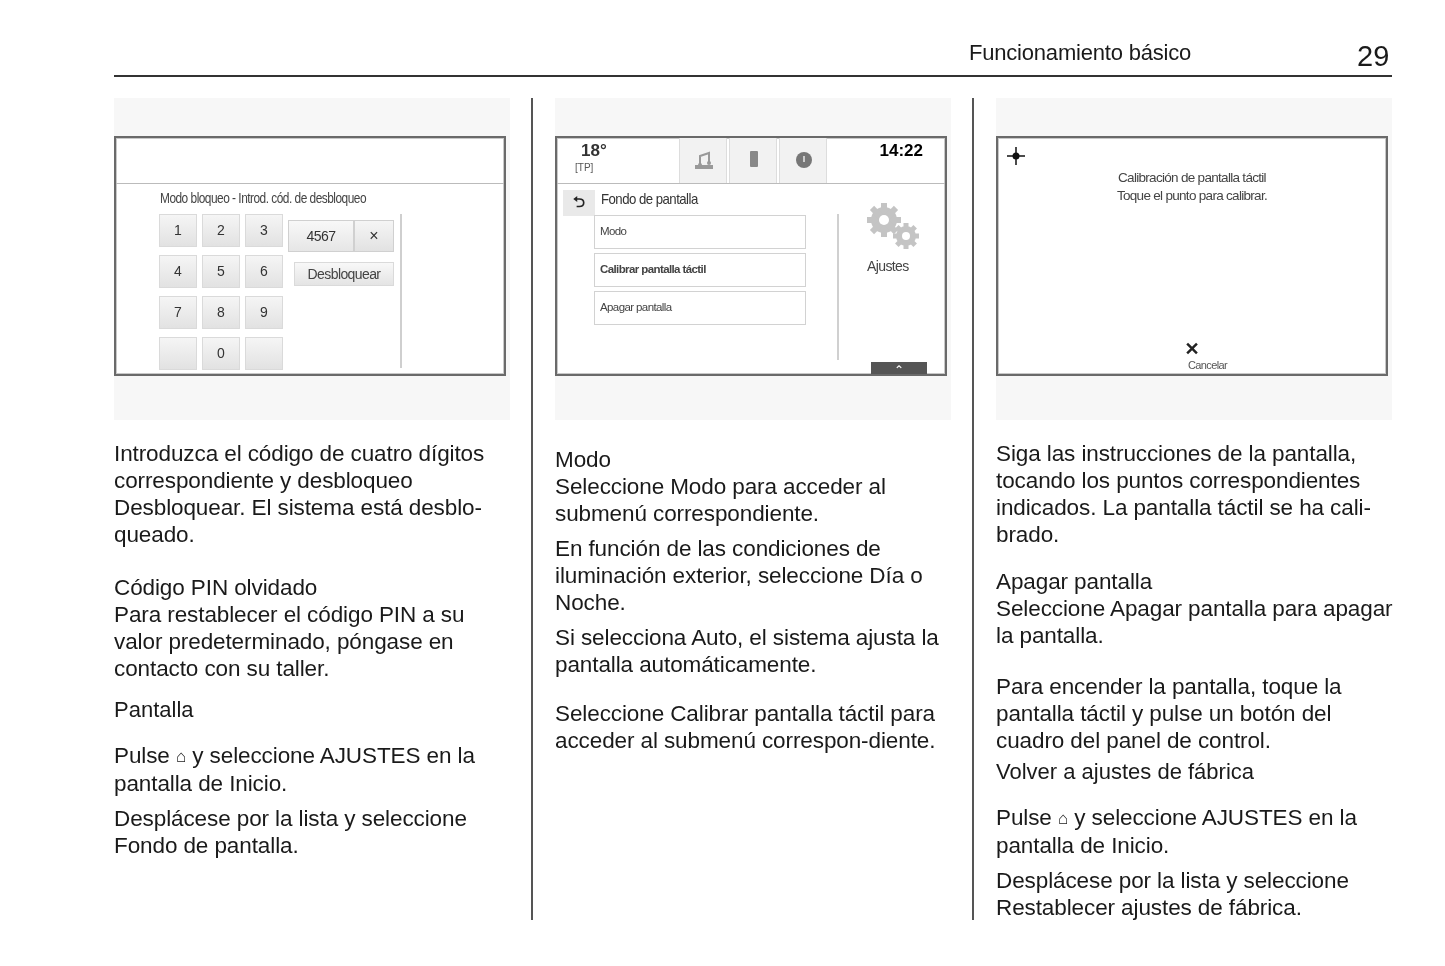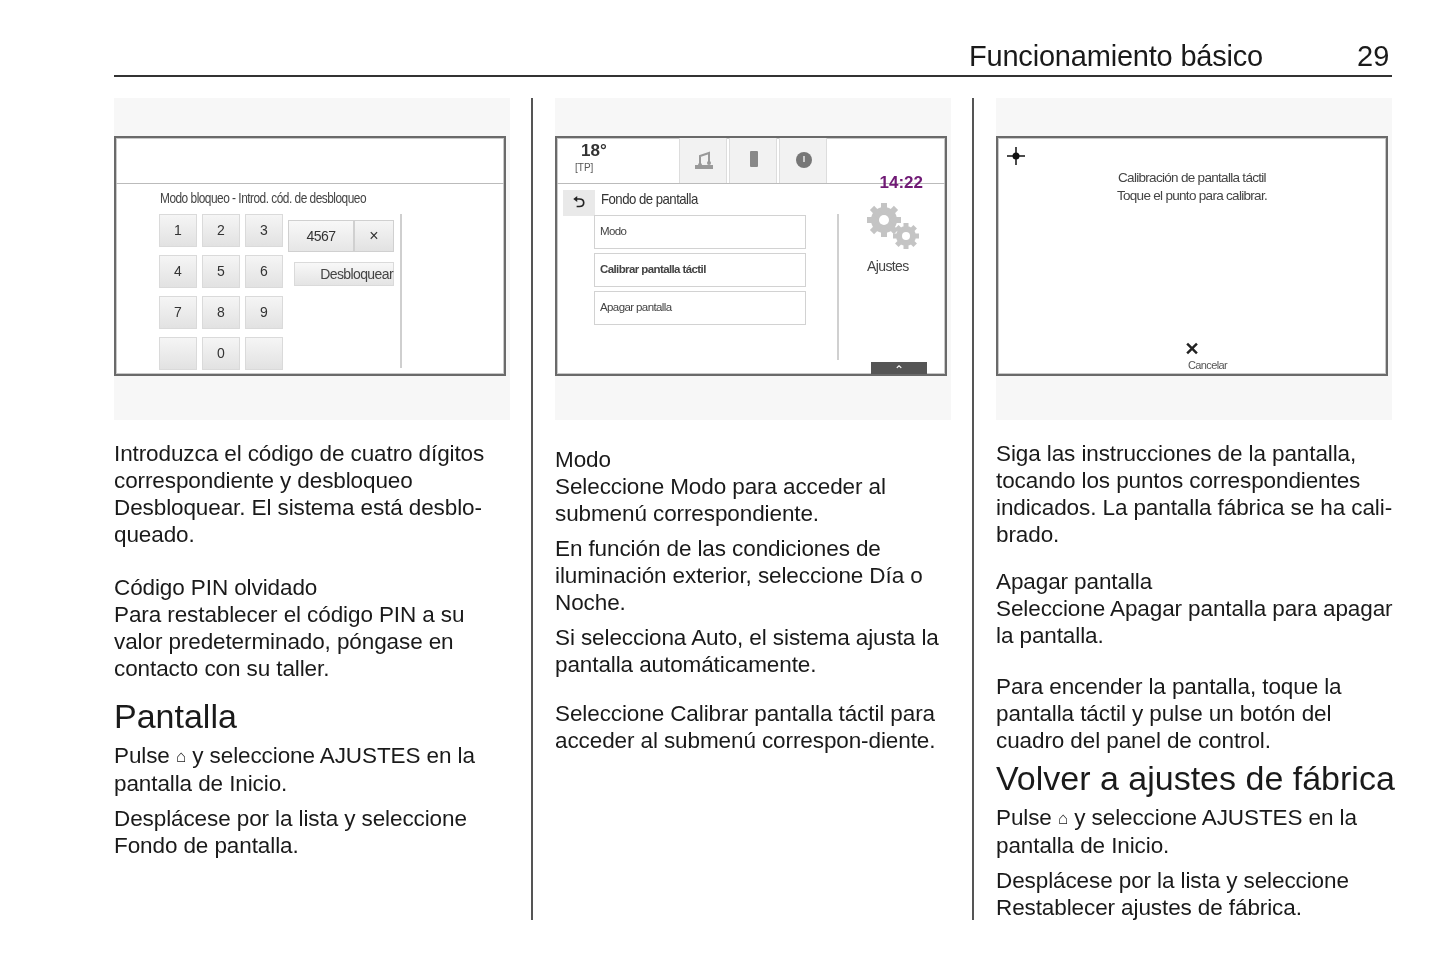--- a/index.html
+++ b/index.html
@@ -1,20 +1,20 @@
 <!DOCTYPE html>
 <html><head>
 <meta charset="utf-8">
 <style>
   html, body { margin: 0; padding: 0; background: #ffffff; }
   body { width: 1445px; height: 966px; position: relative; overflow: hidden;
          font-family: "Liberation Sans", sans-serif; color: #1a1a1a; }
 
   
-  .header-title { position: absolute; top: 40px; left: 969px; font-size: 29px; color: #1a1a1a; letter-spacing: -0.2px; }
+  .header-title { position: absolute; top: 40px; left: 969px; font-size: 22px; color: #1a1a1a; letter-spacing: -0.2px; }
   .header-page { position: absolute; top: 40px; left: 1357px; font-size: 29px; color: #1a1a1a; }
   .header-rule { position: absolute; top: 75px; left: 114px; width: 1278px; height: 1.5px; background: #333; }
 
   
   .col-divider { position: absolute; top: 98px; width: 2px; height: 822px; background: #555; }
 
   
   .fig-bg { position: absolute; top: 98px; width: 396px; height: 322px; background: #f7f7f7; }
   .screen { position: absolute; top: 136px; width: 392px; height: 240px; background: #fff;
             border: 2px solid #6a6a6a; box-shadow: inset 0 0 0 1px #c8c8c8; box-sizing: border-box; overflow: hidden; }
@@ -22,49 +22,49 @@
   
   .s1-topbar { position: absolute; left: 0; top: 0; right: 0; height: 45px; border-bottom: 1.5px solid #bbb; }
   .s1-title { position: absolute; left: 44px; top: 52px; font-size: 14px; color: #444; letter-spacing: -0.6px; transform: scaleX(0.85); transform-origin: left; }
   .key { position: absolute; width: 38px; height: 33px; background: linear-gradient(#f5f5f5, #e2e2e2);
          border: 1px solid #dadada; box-sizing: border-box; font-size: 14px; color: #333; text-align: center; line-height: 31px; transform-origin: center; }
   .code-field { position: absolute; left: 172px; top: 82px; width: 66px; height: 32px; background: linear-gradient(#f8f8f8, #e6e6e6);
          border: 1px solid #d0d0d0; box-sizing: border-box; font-size: 14px; color: #333; text-align: center; line-height: 30px; letter-spacing: -0.5px; }
   .clear-btn { position: absolute; left: 238px; top: 82px; width: 40px; height: 32px; background: linear-gradient(#f5f5f5, #e2e2e2);
          border: 1px solid #d0d0d0; box-sizing: border-box; font-size: 16px; color: #333; text-align: center; line-height: 30px; }
   .unlock-btn { position: absolute; left: 178px; top: 124px; width: 100px; height: 24px; background: linear-gradient(#f8f8f8, #e4e4e4);
-         border: 1px solid #dadada; box-sizing: border-box; font-size: 14px; color: #444; text-align: right; line-height: 22px; letter-spacing: -0.6px; }
+         border: 1px solid #dadada; box-sizing: border-box; font-size: 14px; color: #444; text-align: center; line-height: 22px; letter-spacing: -0.6px; }
   .s1-vline { position: absolute; left: 284px; top: 76px; width: 1.5px; height: 154px; background: #cfcfcf; }
 
   
   .s2-topbar { position: absolute; left: 0; top: 0; right: 0; height: 45px; border-bottom: 1.5px solid #bbb; }
   .s2-temp { position: absolute; left: 24px; top: 3px; font-size: 17px; font-weight: bold; color: #333; }
   .s2-tp { position: absolute; left: 18px; top: 24px; font-size: 10px; color: #555; }
   .s2-icon-cell { position: absolute; top: 0; width: 48px; height: 45px; background: #f2f2f2; border-left: 1px solid #ddd; border-right: 1px solid #ddd; box-sizing: border-box; }
-  .s2-time { position: absolute; right: 22px; top: 3px; font-size: 17px; font-weight: bold; color: #701a75; margin-top: 32px; }
+  .s2-time { position: absolute; right: 22px; top: 3px; font-size: 17px; font-weight: bold; color: #000000; }
   .s2-back { position: absolute; left: 6px; top: 52px; width: 32px; height: 26px; background: #e9e9e9; font-size: 15px; color: #222; text-align: center; line-height: 24px; font-weight: bold; }
   .s2-title { position: absolute; left: 44px; top: 52px; font-size: 15px; color: #333; letter-spacing: -0.6px; transform: scaleX(0.88); transform-origin: left; }
   .s2-item { position: absolute; left: 37px; width: 212px; height: 34px; border: 1.5px solid #d2d2d2; box-sizing: border-box; background: #fff;
              font-size: 11.5px; color: #444; line-height: 31px; padding-left: 5px; letter-spacing: -0.6px; }
   .s2-vline { position: absolute; left: 280px; top: 76px; width: 1.5px; height: 146px; background: #d0d0d0; }
   .s2-gear { position: absolute; left: 305px; top: 62px; width: 62px; height: 52px; }
   .s2-ajustes { position: absolute; left: 310px; top: 120px; font-size: 14px; color: #444; letter-spacing: -0.6px; }
   .s2-scroll { position: absolute; left: 314px; top: 224px; width: 56px; height: 16px; background: #555; color: #fff; font-size: 12px; text-align: center; line-height: 16px; }
 
   
   .s3-target { position: absolute; left: 8px; top: 8px; width: 20px; height: 20px; }
   .s3-line1 { position: absolute; left: 0; right: 0; top: 32px; text-align: center; font-size: 13.5px; color: #444; letter-spacing: -0.7px; }
   .s3-line2 { position: absolute; left: 0; right: 0; top: 50px; text-align: center; font-size: 13.5px; color: #444; letter-spacing: -0.7px; }
   .s3-cancel-x { position: absolute; left: 0; right: 0; top: 202px; text-align: center; font-size: 18px; color: #222; font-weight: bold; line-height: 18px; }
   .s3-cancel-label { position: absolute; left: 0; right: 0; top: 221px; text-align: center; font-size: 11px; color: #555; letter-spacing: -0.6px; padding-left: 31px; }
 
   
   .text-block { position: absolute; font-size: 22.5px; line-height: 27px; color: #1a1a1a; letter-spacing: -0.1px; }
   .text-block p { margin: 0; }
-  .h2 { position: absolute; font-size: 34px; color: #1a1a1a; }
+  .h2 { position: absolute; font-size: 22px; color: #1a1a1a; }
   .home-glyph { font-size: 17px; vertical-align: 1px; }
 </style>
 </head>
 <body>
 
 <div class="header-title">Funcionamiento básico</div>
 <div class="header-page">29</div>
 <div class="header-rule"></div>
 
 <div class="col-divider" style="left:531px;"></div>
@@ -177,21 +177,21 @@
   <p>Modo</p>
   <p>Seleccione Modo para acceder al submenú correspondiente.</p>
   <p style="margin-top:8px;">En función de las condiciones de iluminación exterior, seleccione Día o Noche.</p>
   <p style="margin-top:8px;">Si selecciona Auto, el sistema ajusta la pantalla automáticamente.</p>
 </div>
 <div class="text-block" style="left:555px; top:700px; width:400px;">
   <p>Seleccione Calibrar pantalla táctil para acceder al submenú correspon-diente.</p>
 </div>
 
 <div class="text-block" style="left:996px; top:440px; width:400px;">
-  <p>Siga las instrucciones de la pantalla, tocando los puntos correspondientes indicados. La pantalla fábrica se ha cali-brado.</p>
+  <p>Siga las instrucciones de la pantalla, tocando los puntos correspondientes indicados. La pantalla táctil se ha cali-brado.</p>
 </div>
 <div class="text-block" style="left:996px; top:568px; width:400px;">
   <p>Apagar pantalla</p>
   <p>Seleccione Apagar pantalla para apagar la pantalla.</p>
   <p style="margin-top:24px;">Para encender la pantalla, toque la pantalla táctil y pulse un botón del cuadro del panel de control.</p>
 </div>
 <div class="h2" style="left:996px; top:759px;">Volver a ajustes de fábrica</div>
 <div class="text-block" style="left:996px; top:804px; width:400px;">
   <p>
     <span>Pulse </span><span class="home-glyph">⌂</span><span> y seleccione AJUSTES en la pantalla de Inicio.</span>

